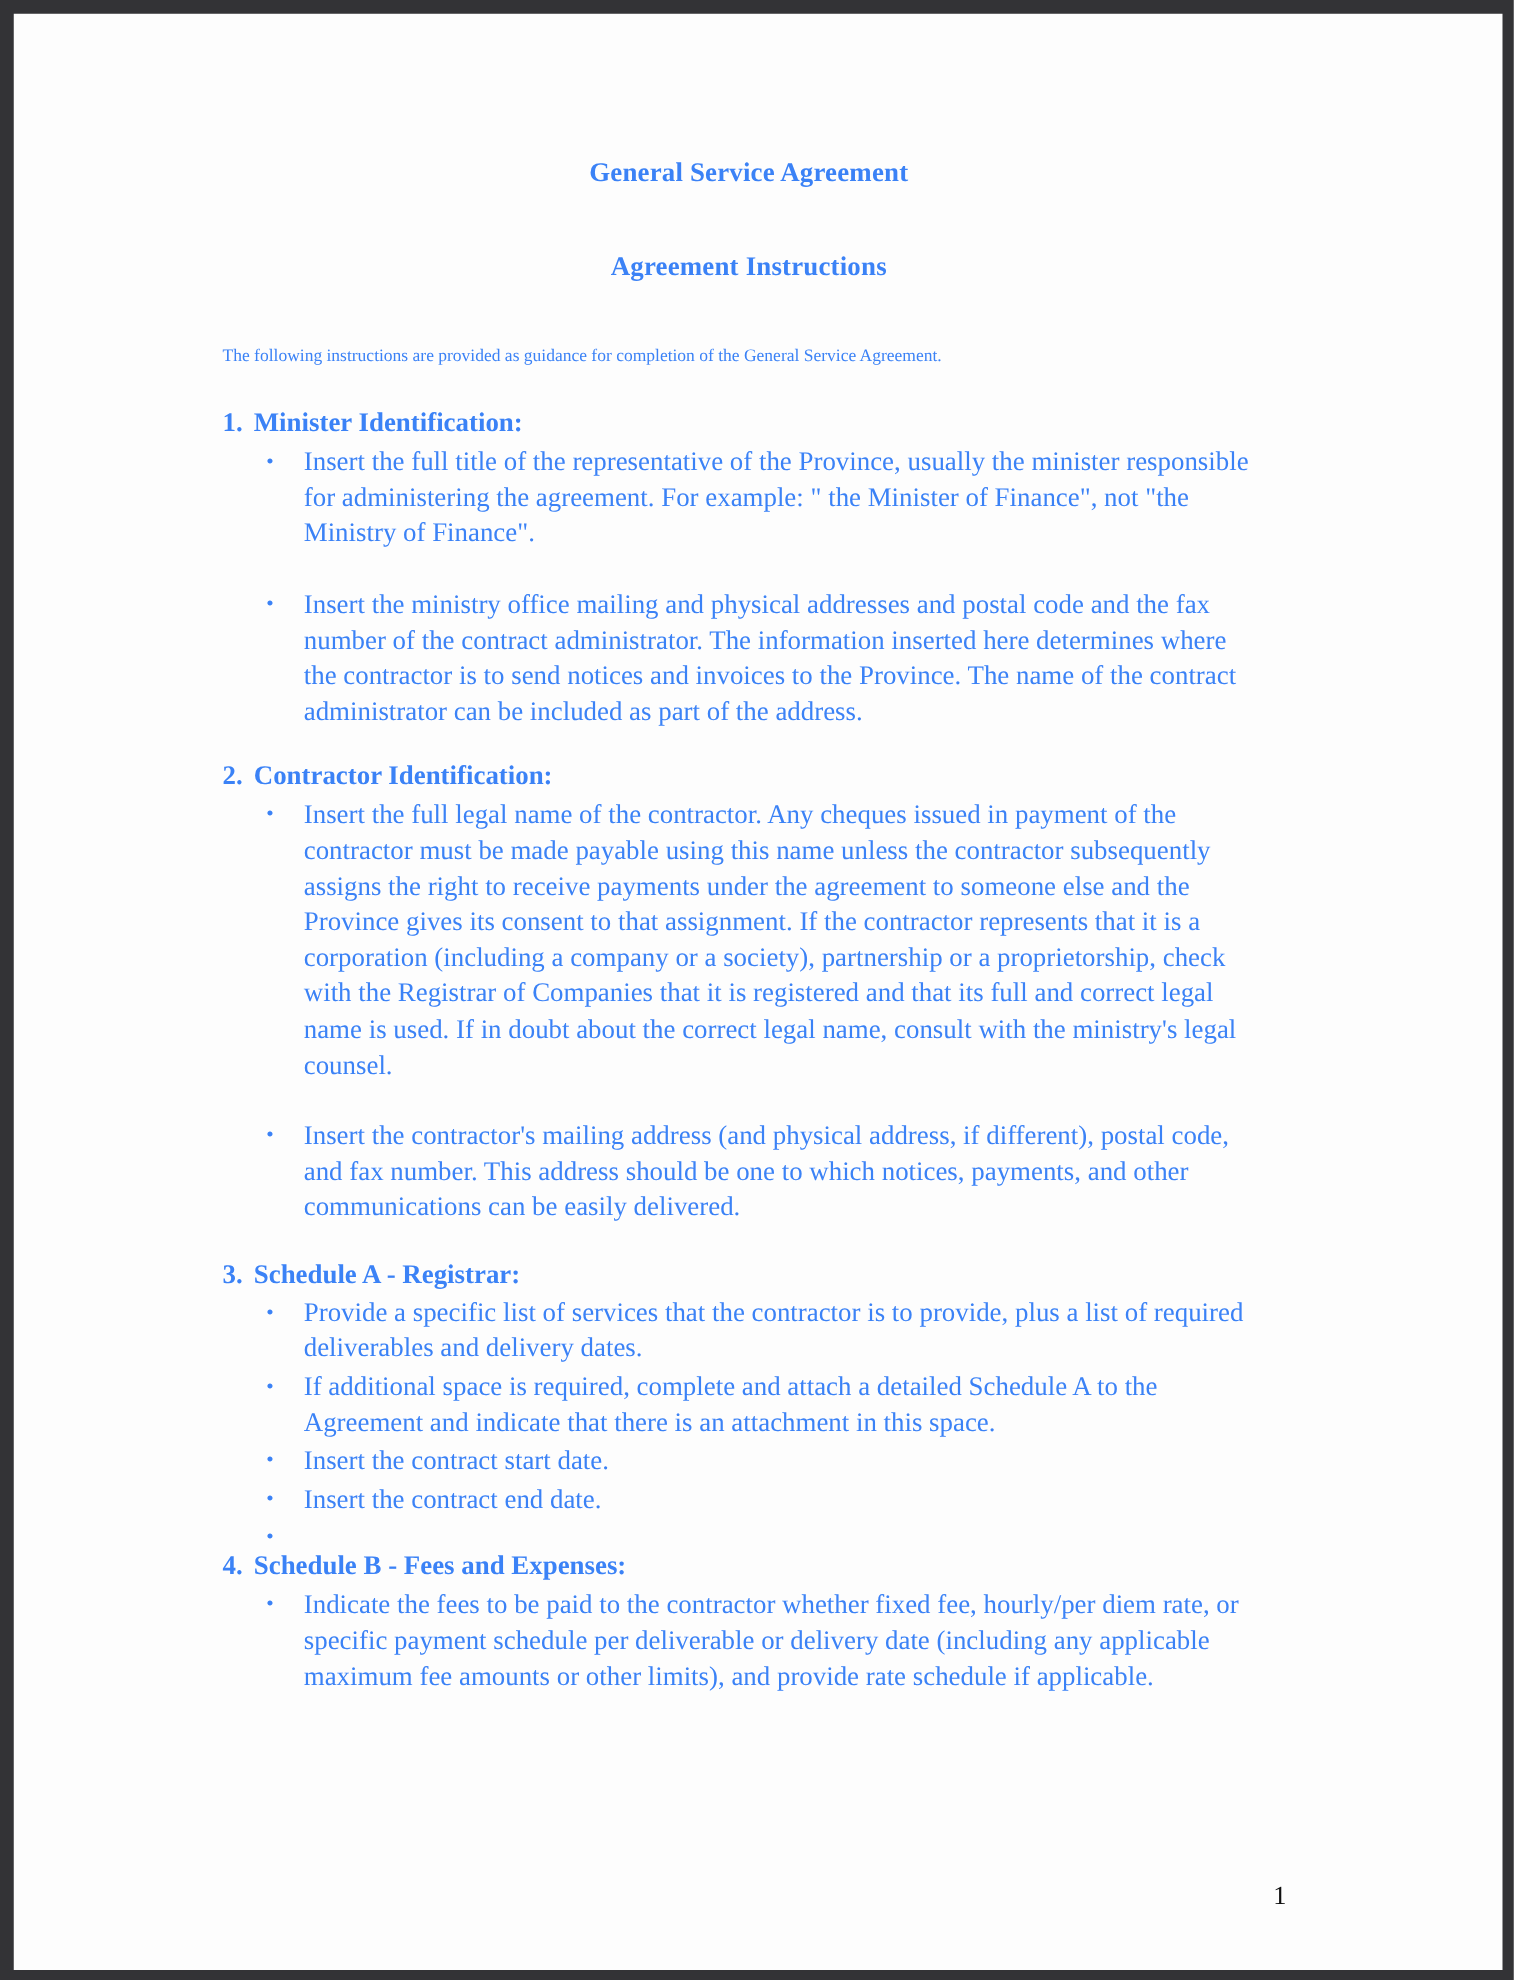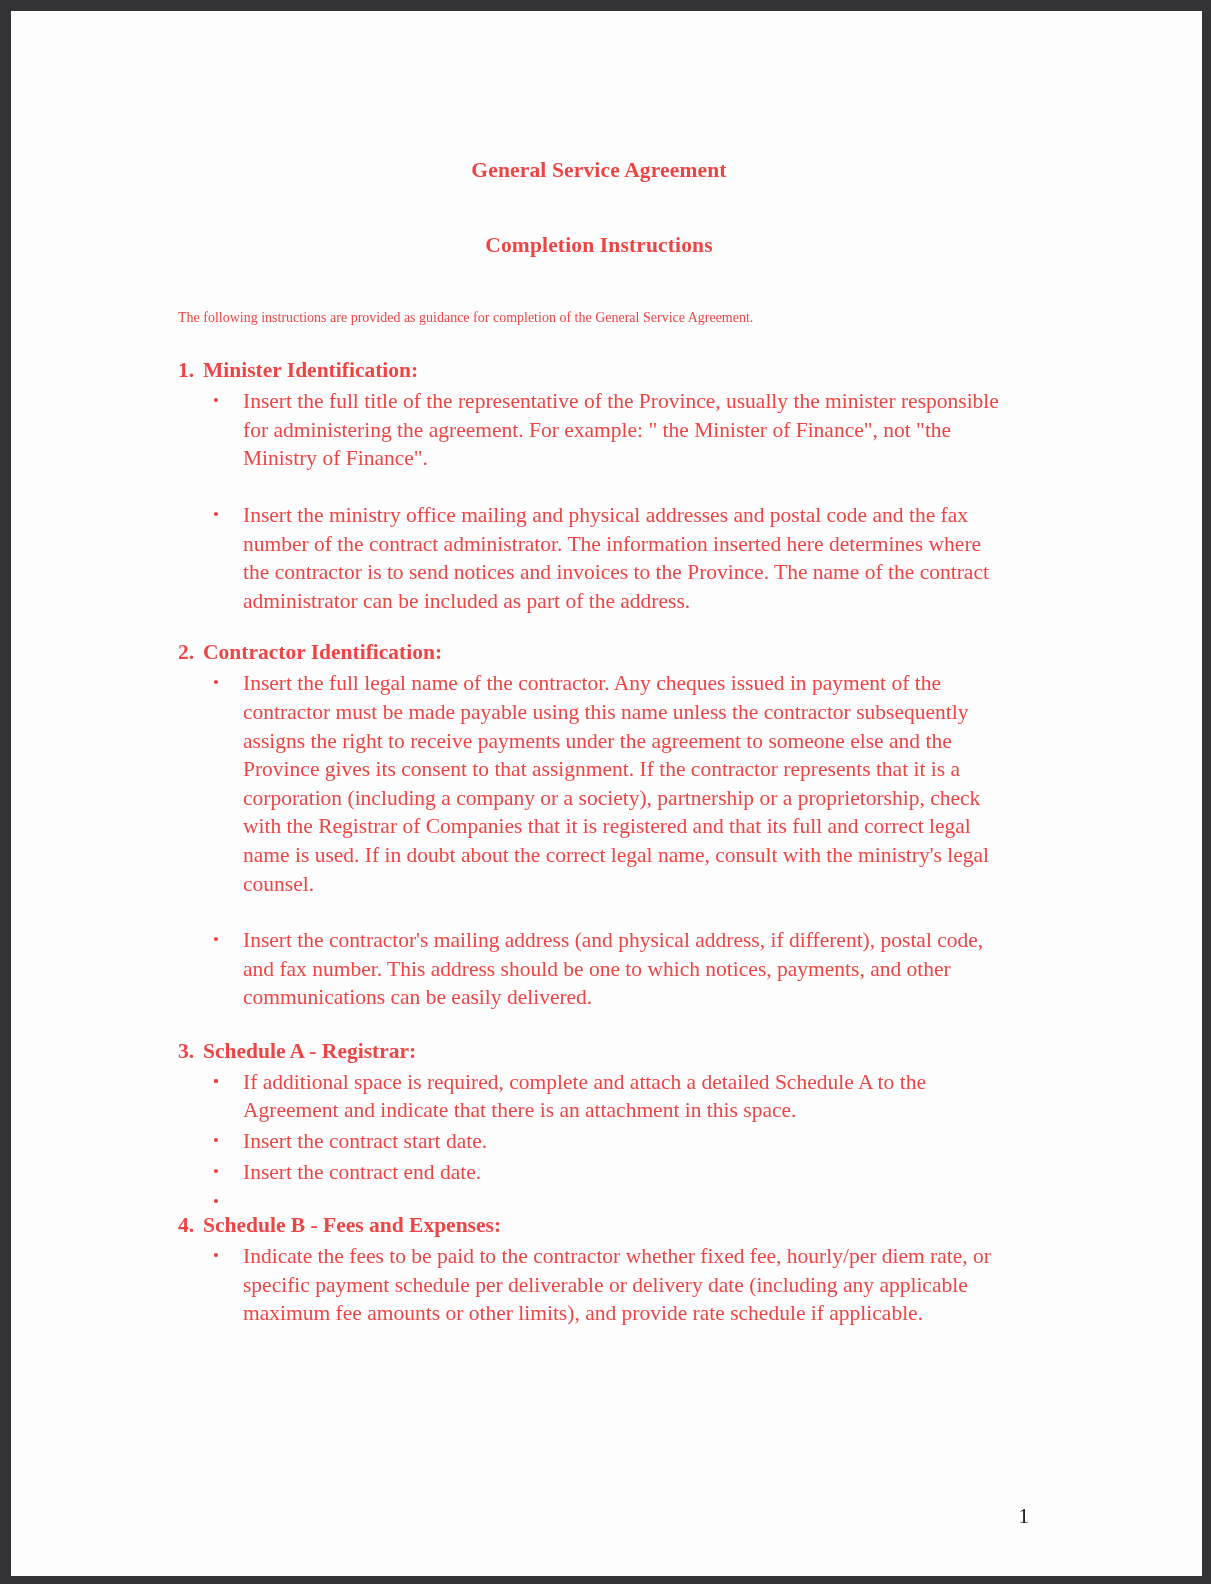--- a/index.html
+++ b/index.html
@@ -35,23 +35,23 @@
     top: 0;
     width: 1211px;
     height: 1584px;
     box-sizing: border-box;
     padding: 0;
   }
 
   .doc-body {
     position: absolute;
     left: 178px;
-    top: 156px;
+    top: 124px;
     width: 834px;
-    color: #ef4444;
+    color: #3b82f6;
     font-size: 21.5px;
     line-height: 28.6px;
   }
 
   .title {
     text-align: center;
     font-weight: bold;
     font-size: 21.5px;
     letter-spacing: 0.15px;
     margin: 0;
@@ -135,21 +135,21 @@
 </head>
 <body>
 
 <div class="page-frame"></div>
 
 <div class="page">
   <div class="doc-body">
 
     <div class="title">General Service Agreement</div>
 
-    <div class="subtitle">Completion Instructions</div>
+    <div class="subtitle">Agreement Instructions</div>
 
     <p class="intro">The following instructions are provided as guidance for completion of the General Service Agreement.</p>
 
     <div id="sections-container">
         <div class="section">
           <div class="section-head">
             <span class="section-num">1.</span>
             <span class="section-title">Minister Identification:</span>
           </div>
           <ul class="bullets spaced">
@@ -166,21 +166,21 @@
             <li><span class="bullet-dot">•</span><span>Insert the </span><span class="bold-inline">full legal name</span><span> of the contractor.  Any cheques issued in payment of the contractor must be made payable using this name unless the contractor subsequently assigns the right to receive payments under the agreement to someone else and the Province gives its consent to that assignment.  If the contractor represents that it is a corporation (including a company or a society), partnership or a proprietorship, check with the Registrar of Companies that it is registered and that its full and correct legal name is used.  If in doubt about the correct legal name, consult with the ministry's legal counsel.</span></li>
             <li><span class="bullet-dot">•</span><span>Insert the contractor's mailing address (and physical address, if different), postal code, and fax number.  This address should be one to which notices, payments, and other communications can be easily delivered.</span></li>
           </ul>
         </div>
         <div class="section tight-top">
           <div class="section-head">
             <span class="section-num">3.</span>
             <span class="section-title">Schedule A - Registrar:</span>
           </div>
           <ul class="bullets">
-            <li><span class="bullet-dot">•</span></li>
+            <li><span class="bullet-dot">•</span><span>Provide a specific list of services that the contractor is to provide, plus a list of required deliverables and delivery dates.</span></li>
             <li><span class="bullet-dot">•</span><span>If additional space is required, complete and attach a detailed Schedule A to the Agreement and indicate that there is an attachment in this space.</span></li>
             <li><span class="bullet-dot">•</span><span>Insert the contract start date.</span></li>
             <li><span class="bullet-dot">•</span><span>Insert the contract end date.</span></li>
             <li><span class="bullet-dot">•</span></li>
           </ul>
         </div>
         <div class="section tight-top">
           <div class="section-head">
             <span class="section-num">4.</span>
             <span class="section-title">Schedule B - Fees and Expenses:</span>

